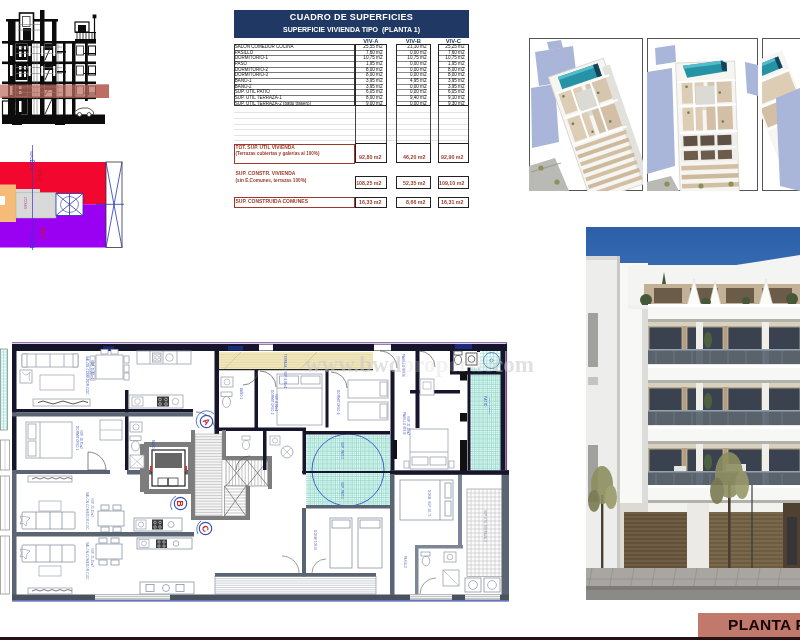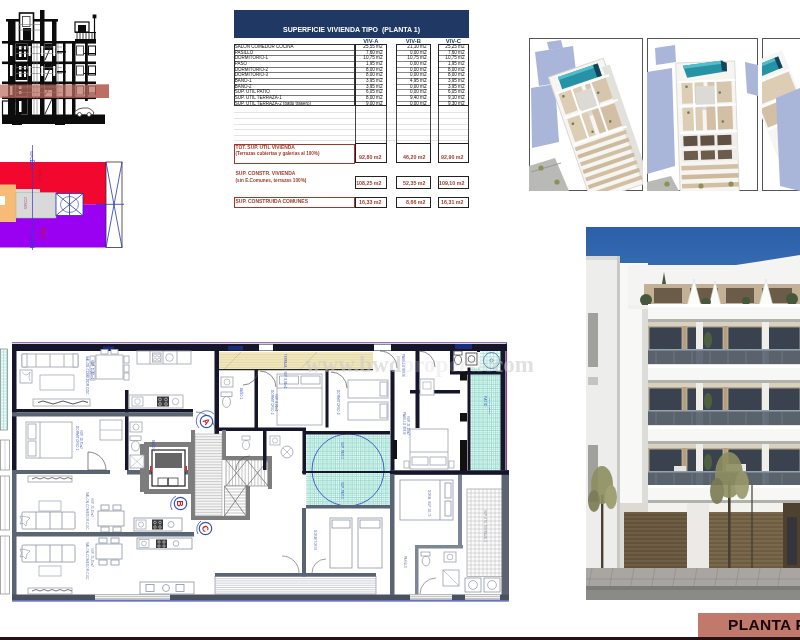--- a/index.html
+++ b/index.html
@@ -177,20 +177,21 @@
   <text x="41" y="82" transform="rotate(90 41 82)" font-size="4.6" fill="#cc1122" font-weight="bold" font-family="Liberation Sans,sans-serif">VIV-C</text>
   <text x="29.5" y="6" transform="rotate(90 29.5 6)" font-size="3" fill="#4433cc" font-family="Liberation Sans,sans-serif">SUP.CONSTR.</text>
   <text x="29.5" y="84" transform="rotate(90 29.5 84)" font-size="3" fill="#4433cc" font-family="Liberation Sans,sans-serif">SUP.CONSTR.</text>
 
   <text x="24" y="52" transform="rotate(90 24 52)" font-size="2.6" fill="#b05080" font-family="Liberation Sans,sans-serif">Z.COMUN</text>
 </svg>
 
 <div class="abs" style="left:234px;top:10px;width:235px;height:199px;font-family:'Liberation Sans',sans-serif;">
 
 <div class="abs" style="left:0;top:0;width:235px;height:27.5px;background:#1f3864;"></div>
+<div class="abs" style="left:0;top:2px;width:235px;height:11px;color:#fff;font-size:9px;font-weight:bold;text-align:center;letter-spacing:0.3px;">CUADRO DE SUPERFICIES</div>
 <div class="abs" style="left:0;top:15.5px;width:235px;height:10px;color:#fff;font-size:7px;font-weight:bold;text-align:center;">SUPERFICIE VIVIENDA TIPO&nbsp; (PLANTA 1)</div>
 
 <div class="abs" style="left:121px;top:27.5px;width:31.5px;height:6.5px;color:#1f3864;font-size:5.8px;font-weight:bold;text-align:center;line-height:6.5px;">VIV-A</div>
 <div class="abs" style="left:162px;top:27.5px;width:34.5px;height:6.5px;color:#1f3864;font-size:5.8px;font-weight:bold;text-align:center;line-height:6.5px;">VIV-B</div>
 <div class="abs" style="left:204px;top:27.5px;width:30.5px;height:6.5px;color:#1f3864;font-size:5.8px;font-weight:bold;text-align:center;line-height:6.5px;">VIV-C</div>
 
 <div class="abs" style="left:0;top:34.0px;width:120.5px;height:62.3px;border:0.7px solid #333;box-sizing:border-box;"></div>
 <div class="abs" style="left:0.8px;top:34.00px;width:119px;height:5.66px;border-bottom:0.5px solid #777;font-size:4.5px;color:#111;line-height:5.66px;white-space:nowrap;overflow:hidden;">SALON COMEDOR COCINA</div>
 <div class="abs" style="left:0.8px;top:39.66px;width:119px;height:5.66px;border-bottom:0.5px solid #777;font-size:4.5px;color:#111;line-height:5.66px;white-space:nowrap;overflow:hidden;">PASILLO</div>
 <div class="abs" style="left:0.8px;top:45.32px;width:119px;height:5.66px;border-bottom:0.5px solid #777;font-size:4.5px;color:#111;line-height:5.66px;white-space:nowrap;overflow:hidden;">DORMITORIO-1</div>

